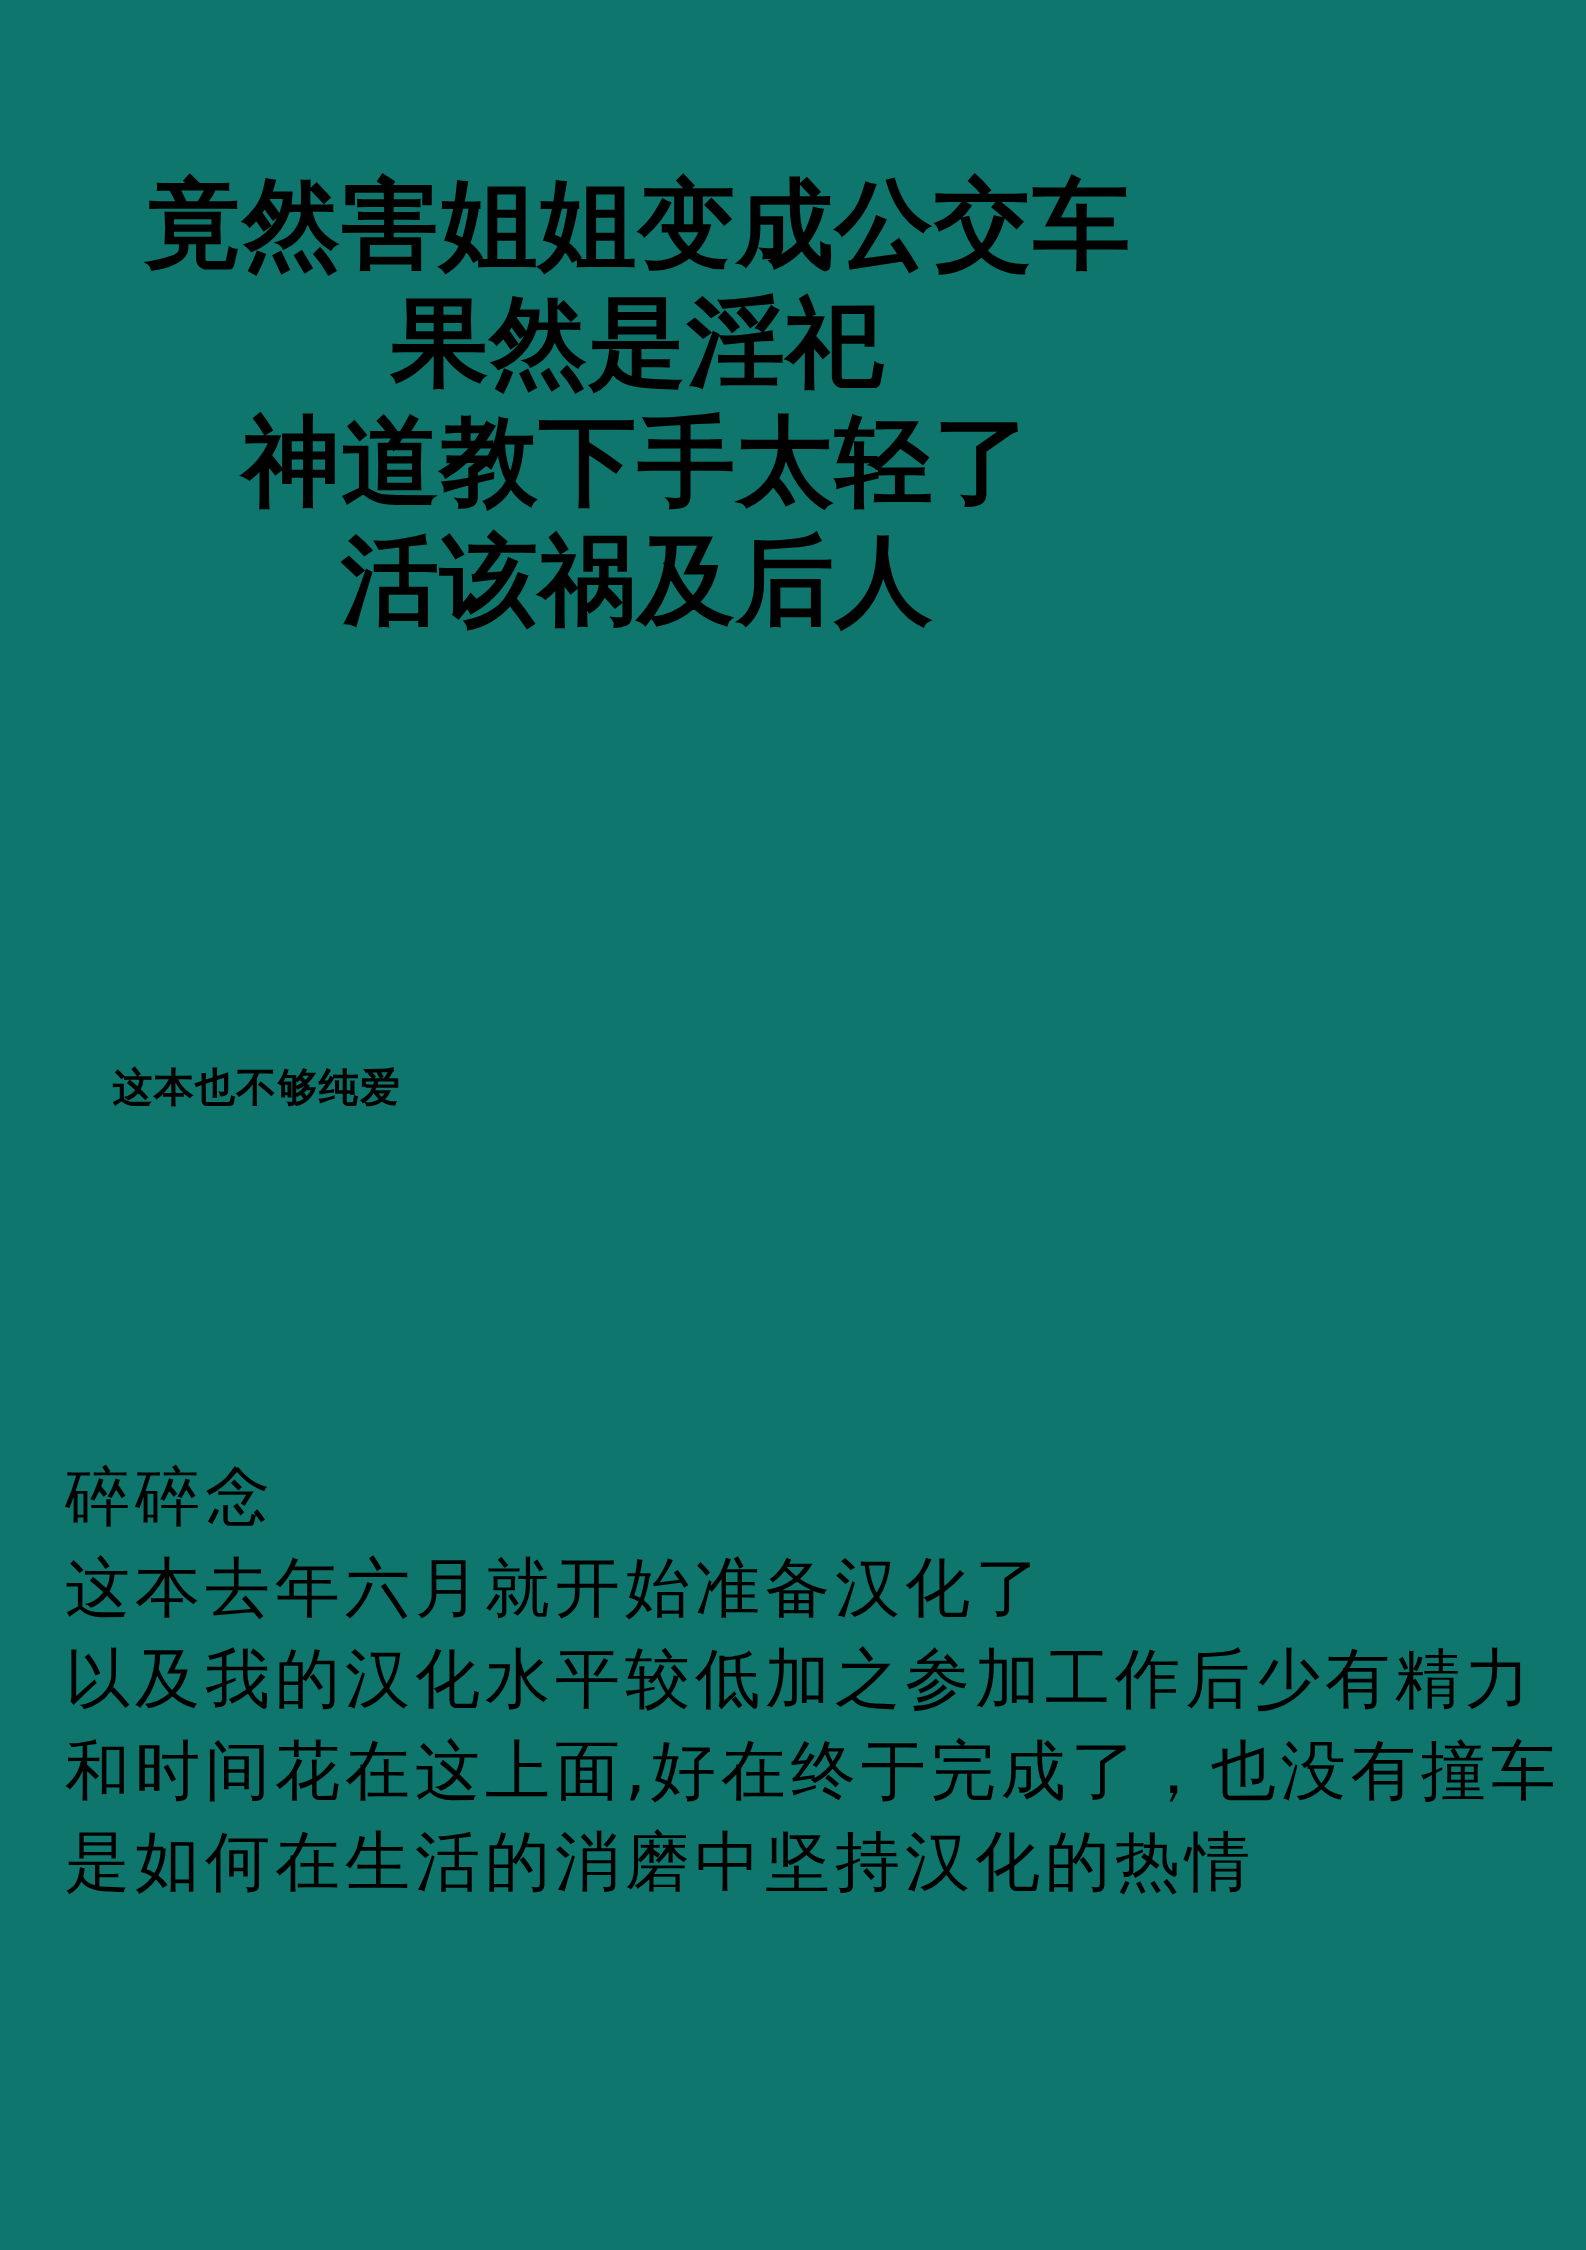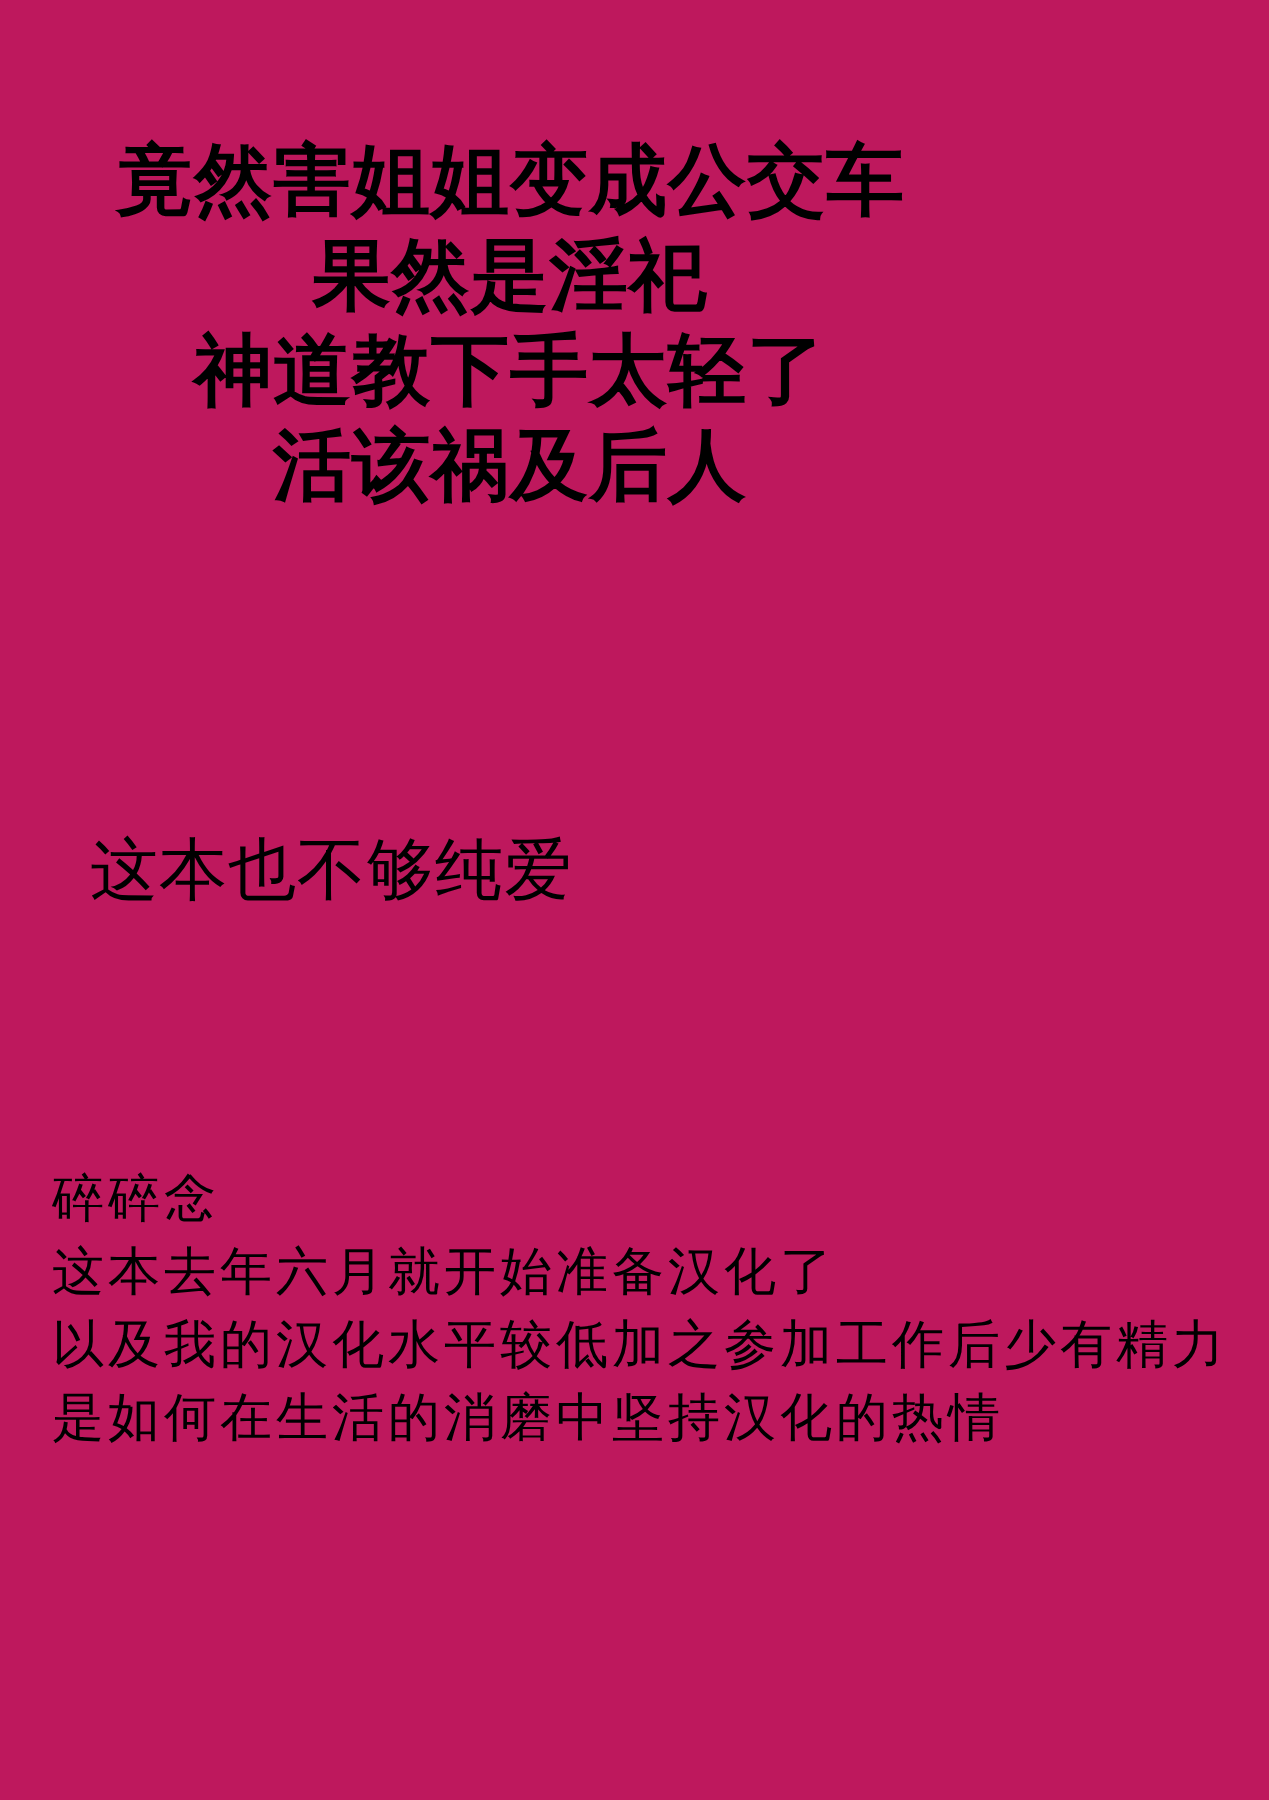--- a/index.html
+++ b/index.html
@@ -4,43 +4,43 @@
 <style>
   html, body {
     margin: 0;
     padding: 0;
     background: #ffffff;
   }
   .page {
     position: relative;
     width: 1269px;
     height: 1800px;
-    background: #be185d;
+    background: #0f766e;
     overflow: hidden;
     font-family: "DejaVu Sans", sans-serif;
     color: #000000;
   }
   .title-block {
     position: absolute;
     top: 133px;
     left: 0;
     width: 1020px;
     text-align: center;
     font-size: 78px;
     font-weight: bold;
     line-height: 95px;
     letter-spacing: 1px;
     white-space: nowrap;
   }
   .note-block {
     position: absolute;
     top: 835px;
     left: 90px;
-    font-size: 68px;
-    font-weight: normal;
+    font-size: 32px;
+    font-weight: bold;
     line-height: 70px;
     letter-spacing: 1px;
     white-space: nowrap;
   }
   .rant-block {
     position: absolute;
     top: 1162px;
     left: 52px;
     font-size: 52px;
     font-weight: normal;
@@ -63,16 +63,17 @@
   </div>
 
   <div class="note-block">
     <span class="line">这本也不够纯爱</span>
   </div>
 
   <div class="rant-block">
     <span class="line">碎碎念</span>
     <span class="line">这本去年六月就开始准备汉化了</span>
     <span class="line">以及我的汉化水平较低加之参加工作后少有精力</span>
+    <span class="line">和时间花在这上面,好在终于完成了，也没有撞车</span>
     <span class="line">是如何在生活的消磨中坚持汉化的热情</span>
   </div>
 
 </div>
 
 </body></html>

